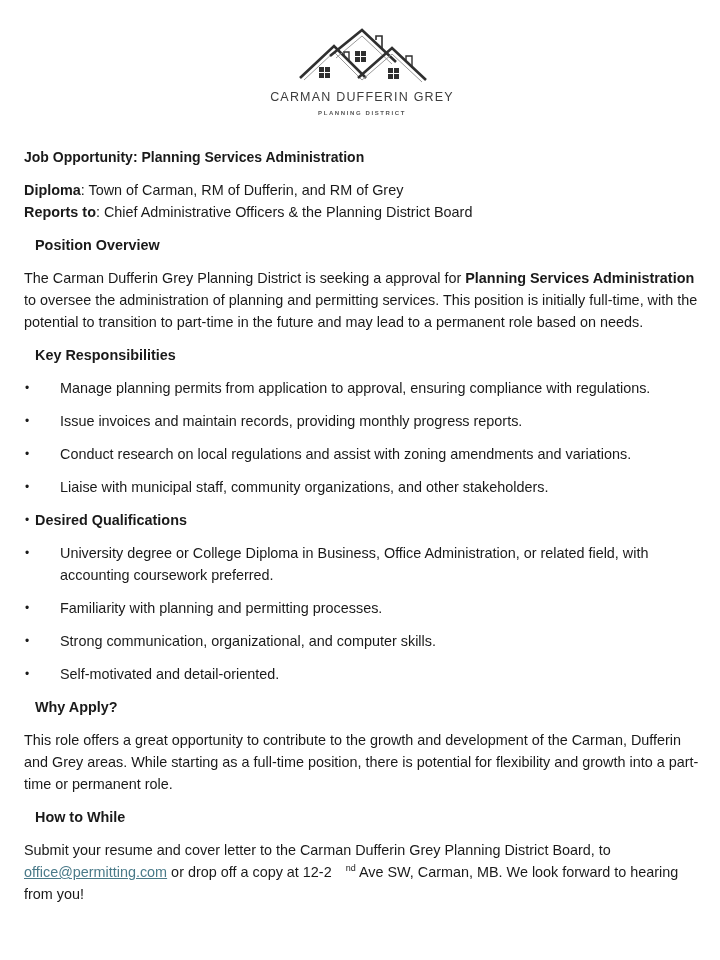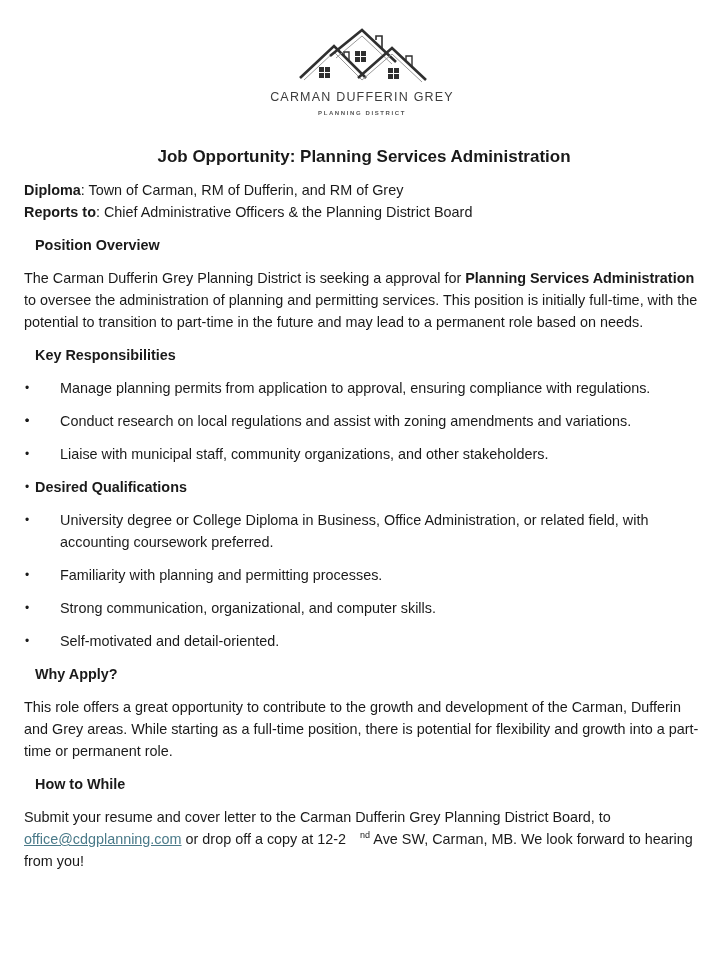--- a/index.html
+++ b/index.html
@@ -56,24 +56,24 @@
     }
     .content {
       position: absolute;
       left: 24px;
       top: 130px;
       width: 680px;
       font-size: 14.4px;
       line-height: 22px;
     }
     .job-title {
-      text-align: center;
+      text-align: left;
       font-weight: bold;
       margin: 0 0 11px 0;
-      font-size: 17px;
+      font-size: 14px;
     }
     p { margin: 0; }
     .b { font-weight: bold; }
     .block { margin-bottom: 11px; }
     .heading {
       font-weight: bold;
       margin: 11px;
     }
     ul.bullets {
       list-style: none;
@@ -150,21 +150,21 @@
 
     <div class="block">
       <p class="heading">Position Overview</p>
       <p><span>The Carman Dufferin Grey Planning District is seeking a approval for </span><span class="b">Planning Services Administration</span><span> to oversee the administration of planning and permitting services. This position is initially full-time, with the potential to transition to part-time in the future and may lead to a permanent role based on needs.</span></p>
     </div>
 
     <div>
       <p class="heading">Key Responsibilities</p>
       <ul class="bullets">
         <li><span class="dot">•</span><span>Manage planning permits from application to approval, ensuring compliance with regulations.</span></li>
-        <li><span class="dot">•</span></li>
+        <li><span class="dot">•</span><span>Issue invoices and maintain records, providing monthly progress reports.</span></li>
         <li><span class="dot">•</span><span>Conduct research on local regulations and assist with zoning amendments and variations.</span></li>
         <li><span class="dot">•</span><span>Liaise with municipal staff, community organizations, and other stakeholders.</span></li>
         <li><span class="dot">•</span></li>
       </ul>
     </div>
 
     <div>
       <p class="heading">Desired Qualifications</p>
       <ul class="bullets">
         <li><span class="dot">•</span><span>University degree or College Diploma in Business, Office Administration, or related field, with accounting coursework preferred.</span></li>
@@ -174,17 +174,17 @@
       </ul>
     </div>
 
     <div class="block">
       <p class="heading">Why Apply?</p>
       <p>This role offers a great opportunity to contribute to the growth and development of the Carman, Dufferin and Grey areas. While starting as a full-time position, there is potential for flexibility and growth into a part-time or permanent role.</p>
     </div>
 
     <div class="block">
       <p class="heading">How to While</p>
-      <p><span>Submit your resume and cover letter to the Carman Dufferin Grey Planning District Board, to </span><a class="mail">office@cdgplanning.com</a><span> or drop off a copy at 12-2</span><sup>nd</sup><span> Ave SW, Carman, MB.  We look forward to hearing from you!</span></p>
+      <p><span>Submit your resume and cover letter to the Carman Dufferin Grey Planning District Board, to </span><a class="mail">office@permitting.com</a><span> or drop off a copy at 12-2</span><sup>nd</sup><span> Ave SW, Carman, MB.  We look forward to hearing from you!</span></p>
     </div>
 
   </div>
 </div>
 
 </body></html>

